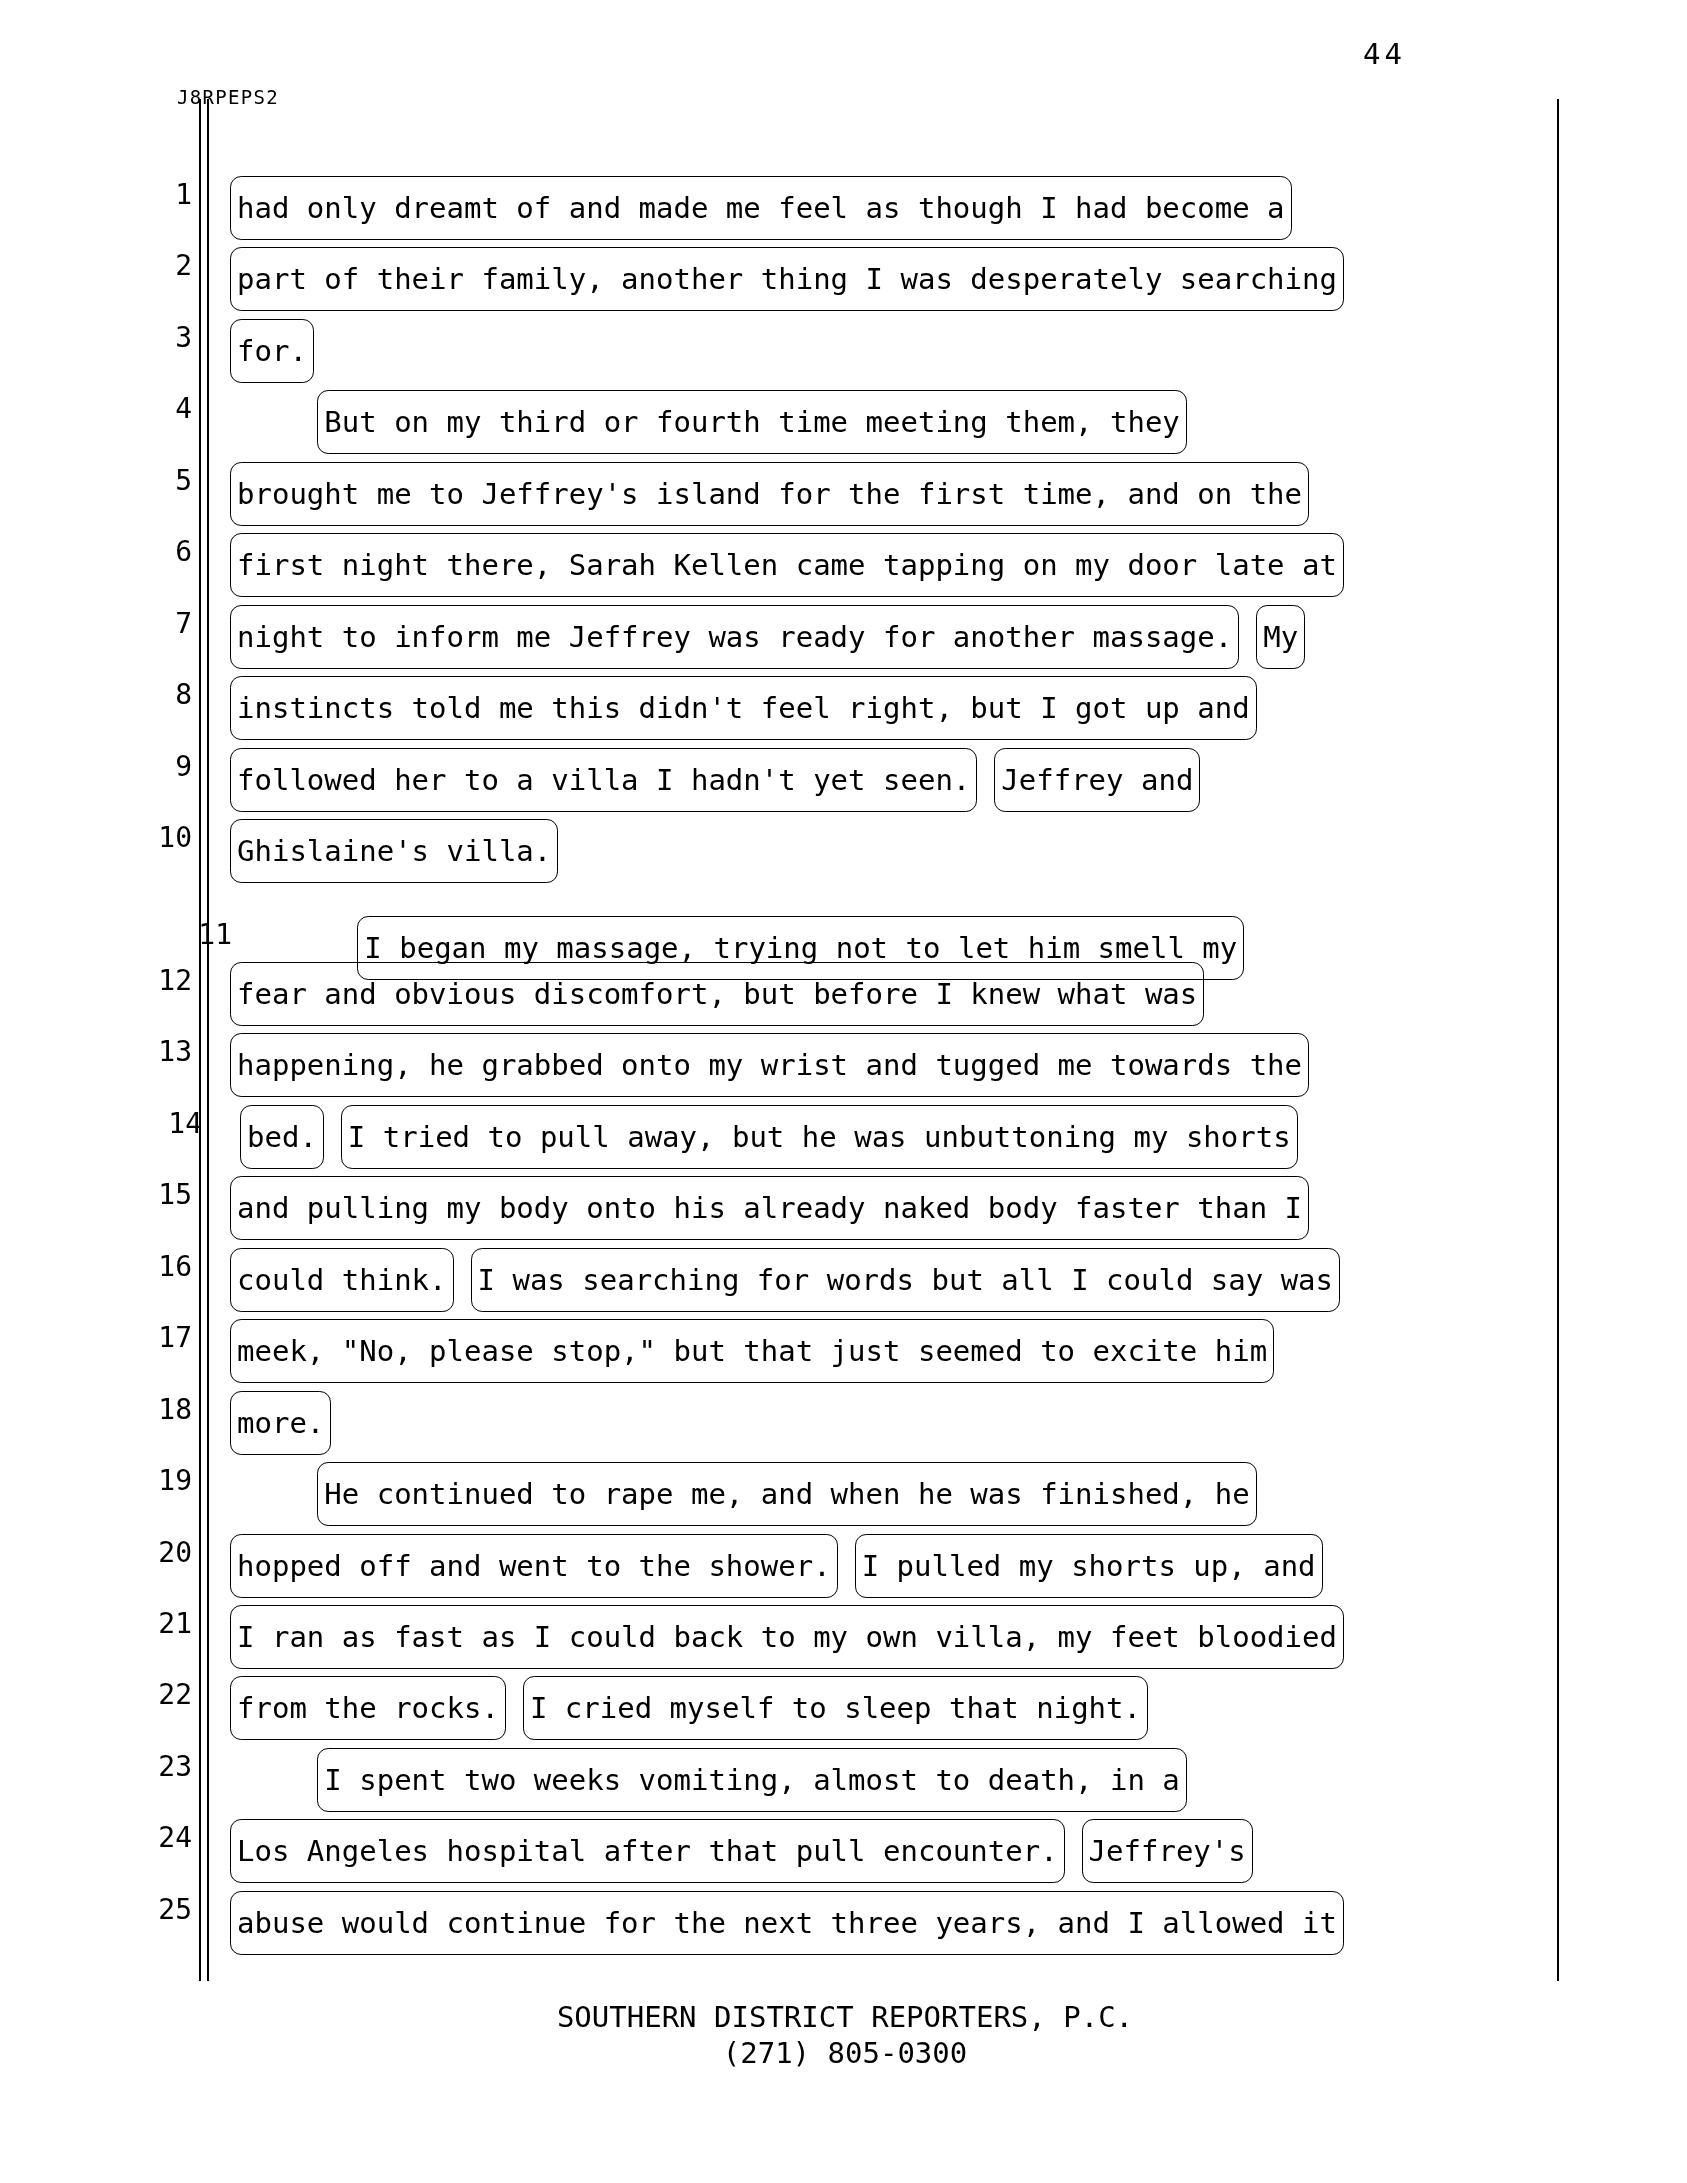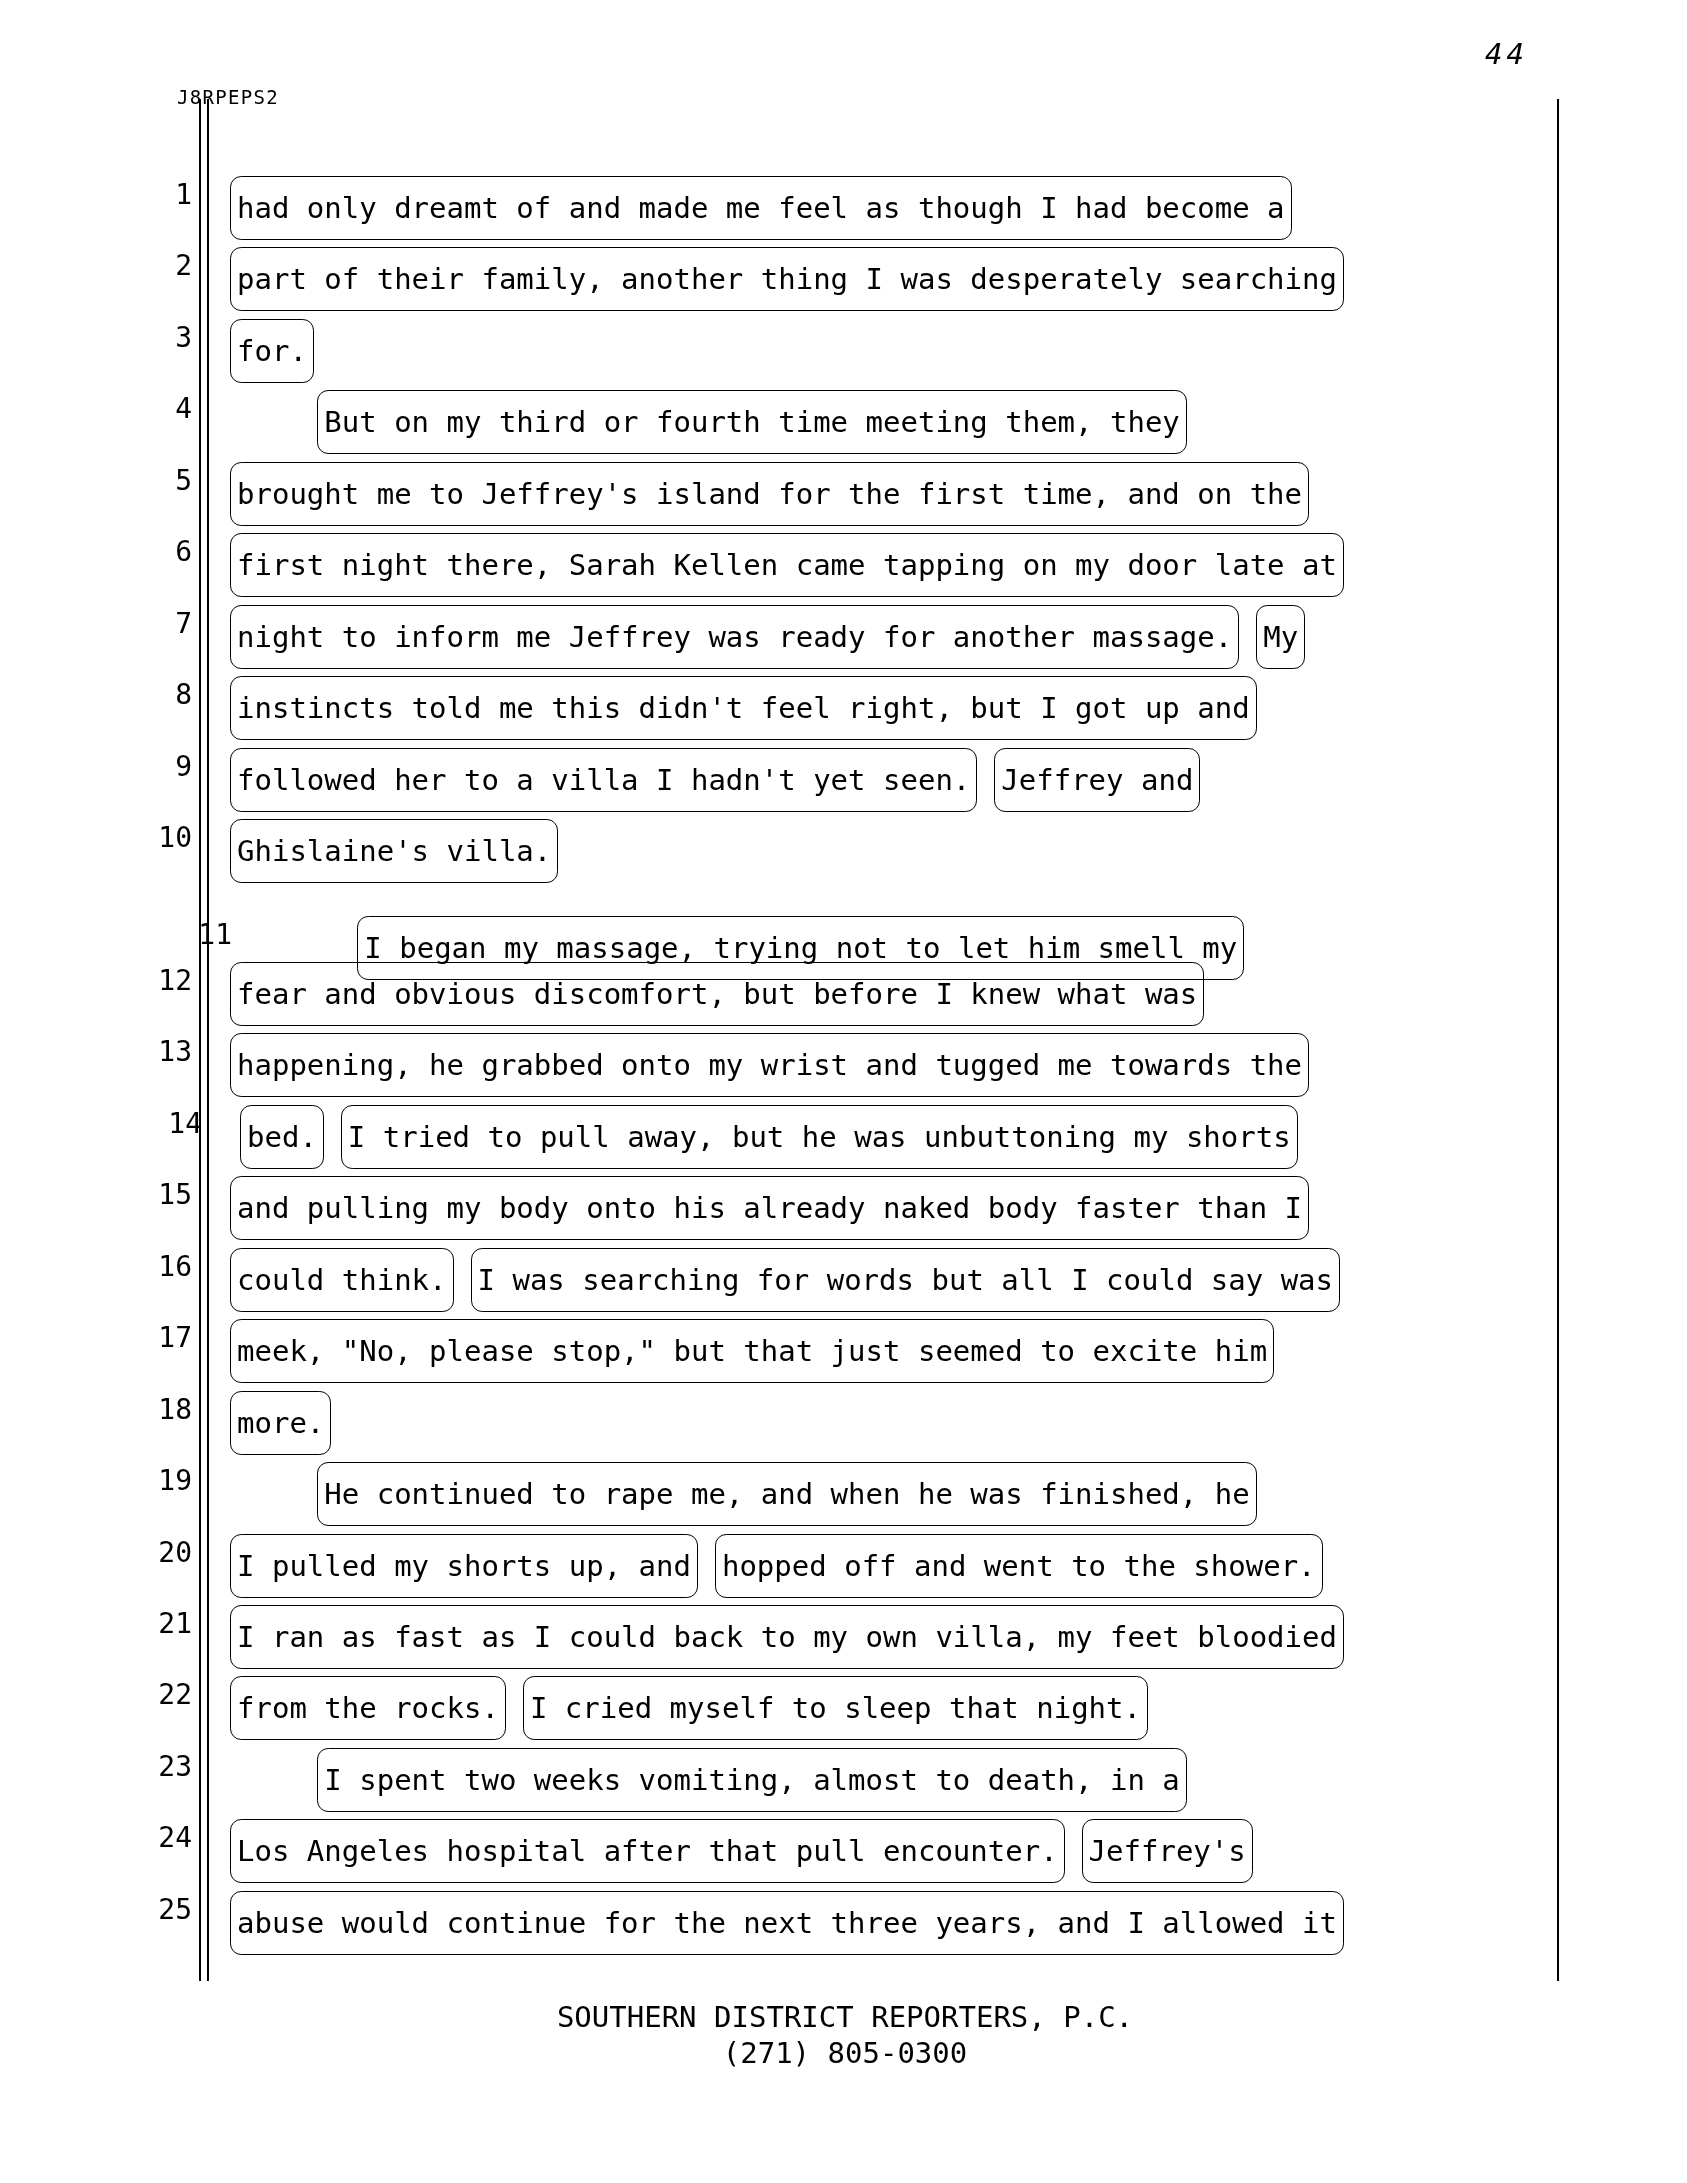--- a/index.html
+++ b/index.html
@@ -2,22 +2,22 @@
 <html style="font-size:10.6px"><head>
 <meta charset="utf-8">
 <style>
   html,body{margin:0;padding:0;}
   body{
     width:1687px;height:2183px;position:relative;background:#ffffff;color:#000;
     font-family:"DejaVu Sans Mono","Liberation Mono",monospace;
     overflow:hidden;
   }
   .page-number{
-    position:absolute;top:38px;left:1363px;width:165px;text-align:right;
-    font-size:29px;line-height:33px;letter-spacing:4px;font-style:italic;
+    position:absolute;top:38px;left:1363px;width:165px;text-align:left;
+    font-size:29px;line-height:33px;letter-spacing:4px;
   }
   .header-id{
     position:absolute;top:81px;left:177px;font-size:19px;line-height:33px;letter-spacing:1.3px;
   }
   .rule-left{
     position:absolute;left:199px;top:99px;height:1882px;width:6px;
     border-left:2px solid #000;border-right:2px solid #000;
   }
   .rule-right{
     position:absolute;left:1557px;top:99px;height:1882px;width:2px;background:#000;
@@ -165,22 +165,22 @@
     </div>
     <div class="row" style="top: 1462px;">
       <span class="lnum">19</span>
       <span class="segs" style="padding-left: 5ch;">
         <span class="seg">He continued to rape me, and when he was finished, he</span>
       </span>
     </div>
     <div class="row" style="top: 1534px;">
       <span class="lnum">20</span>
       <span class="segs">
+        <span class="seg">hopped off and went to the shower.</span>
         <span class="seg">I pulled my shorts up, and</span>
-        <span class="seg">hopped off and went to the shower.</span>
       </span>
     </div>
     <div class="row" style="top: 1605px;">
       <span class="lnum">21</span>
       <span class="segs">
         <span class="seg">I ran as fast as I could back to my own villa, my feet bloodied</span>
       </span>
     </div>
     <div class="row" style="top: 1676px;">
       <span class="lnum">22</span>

